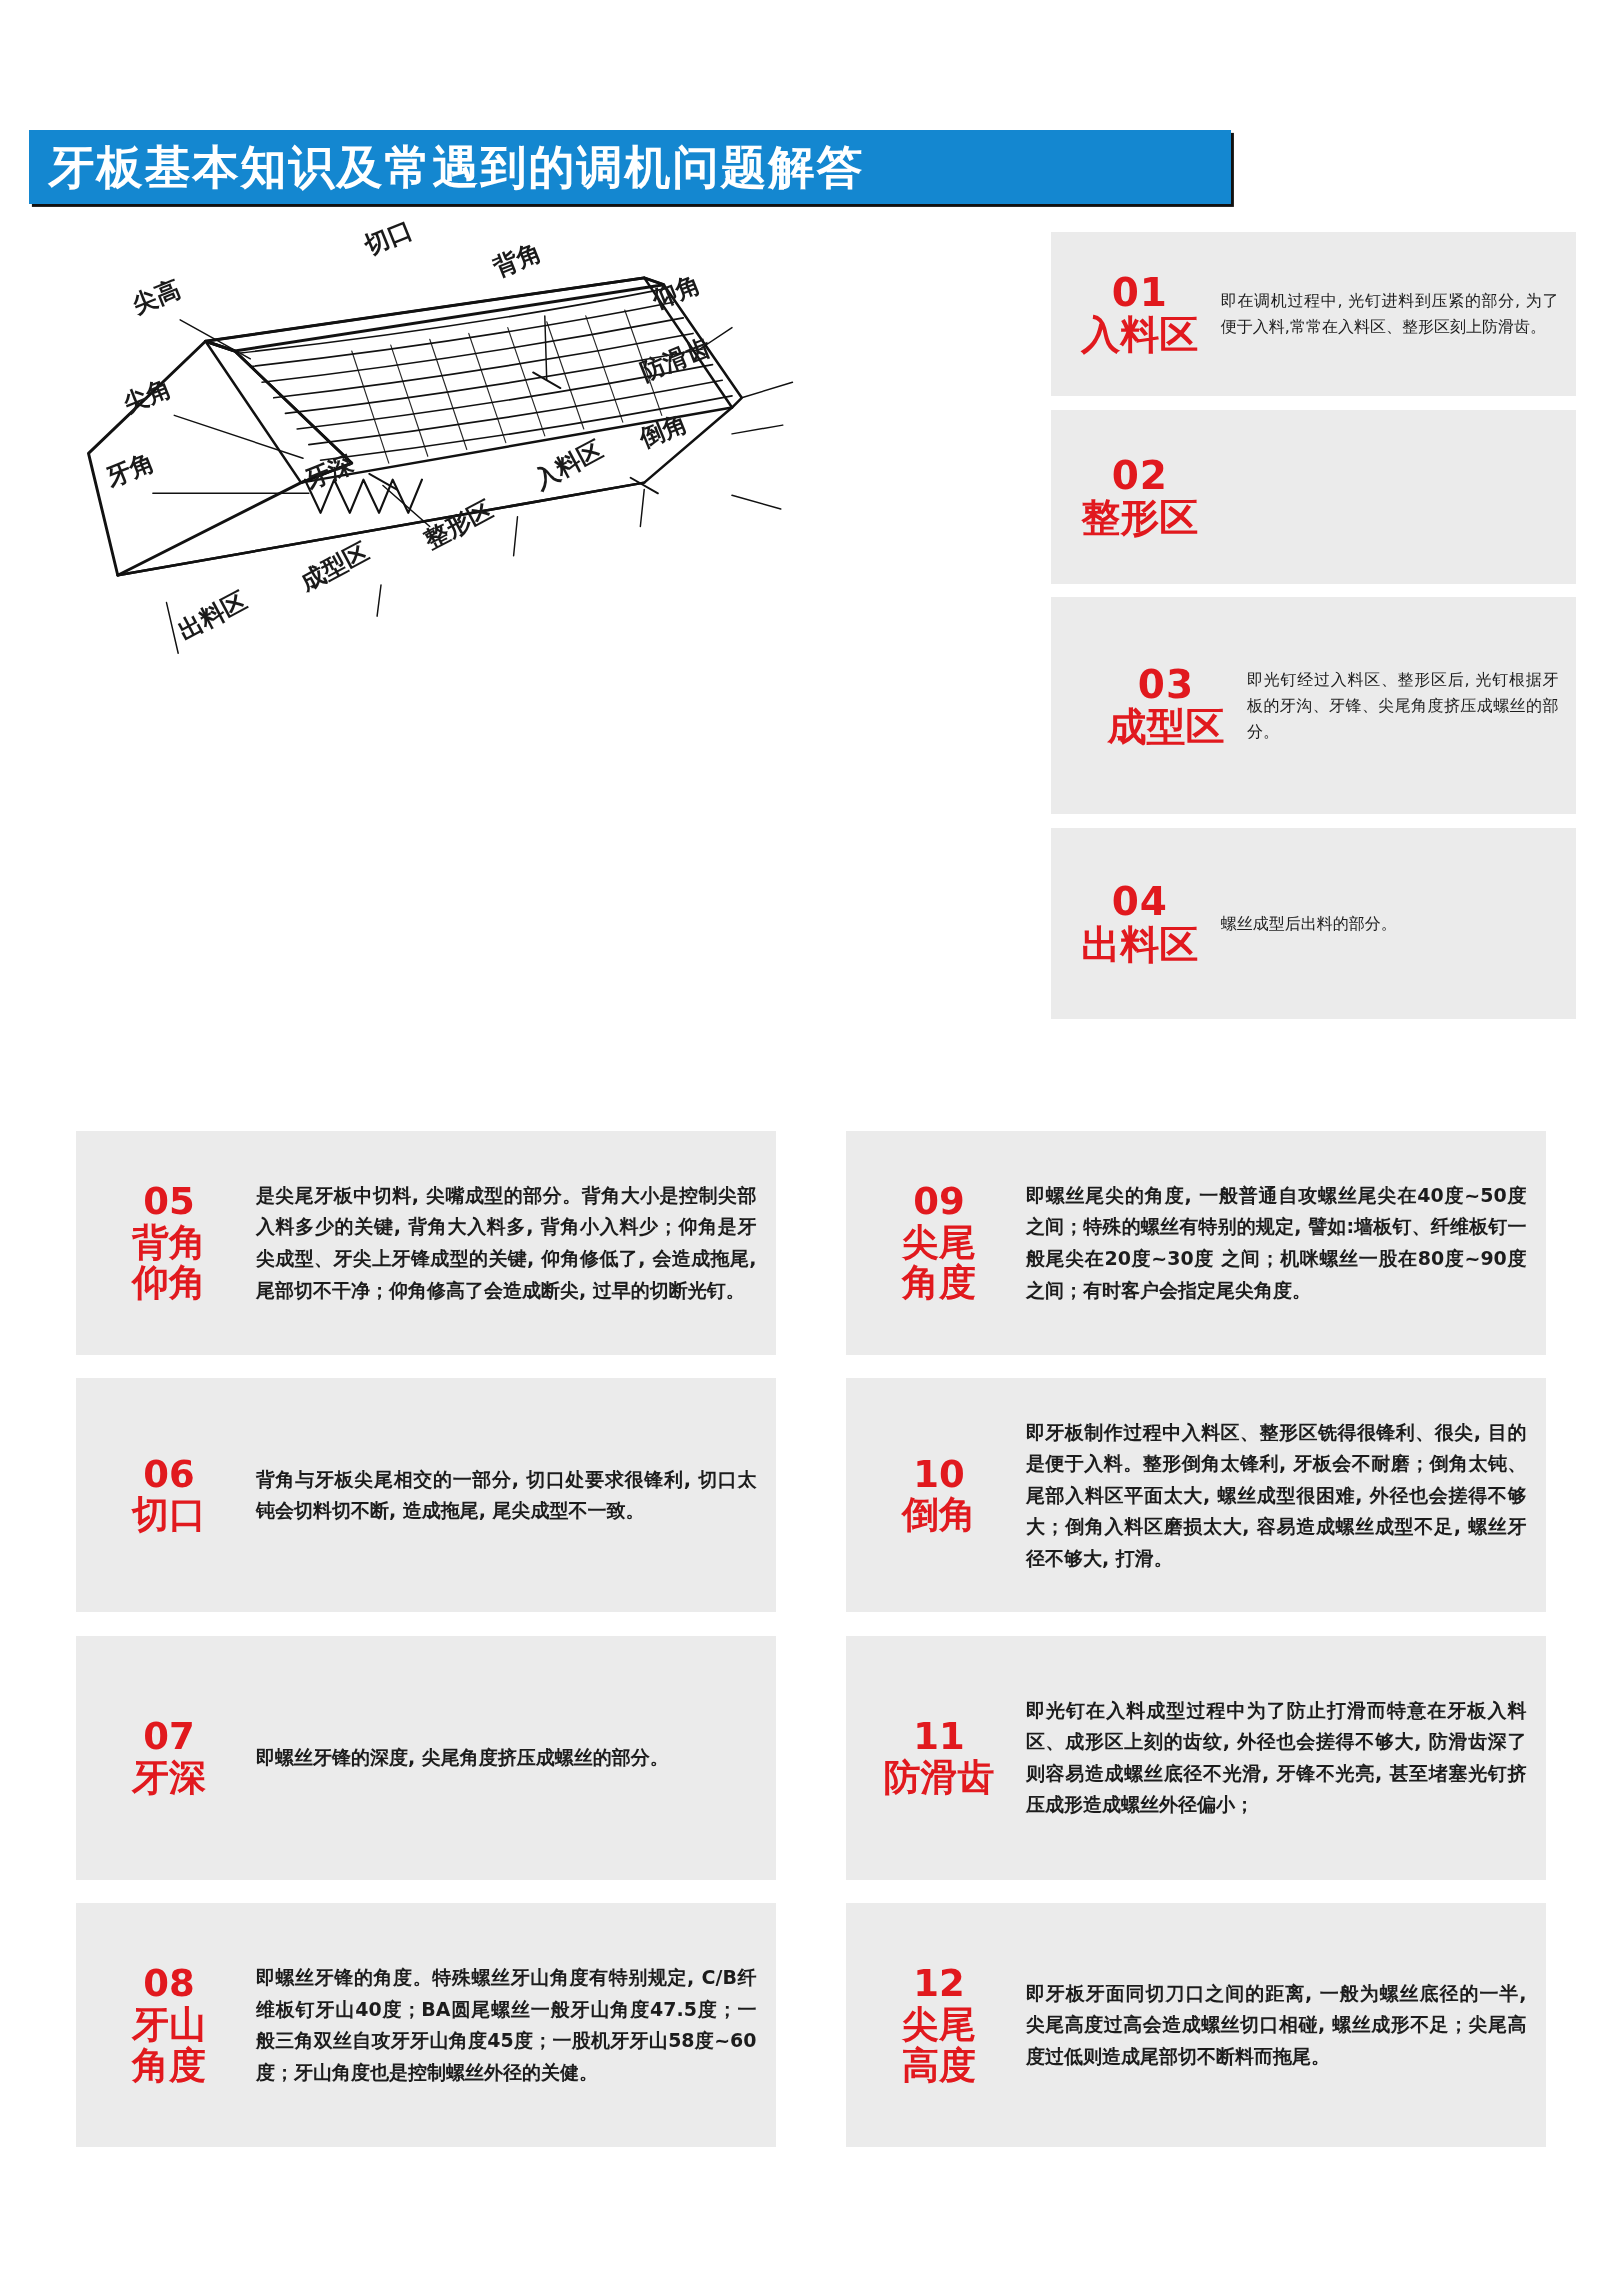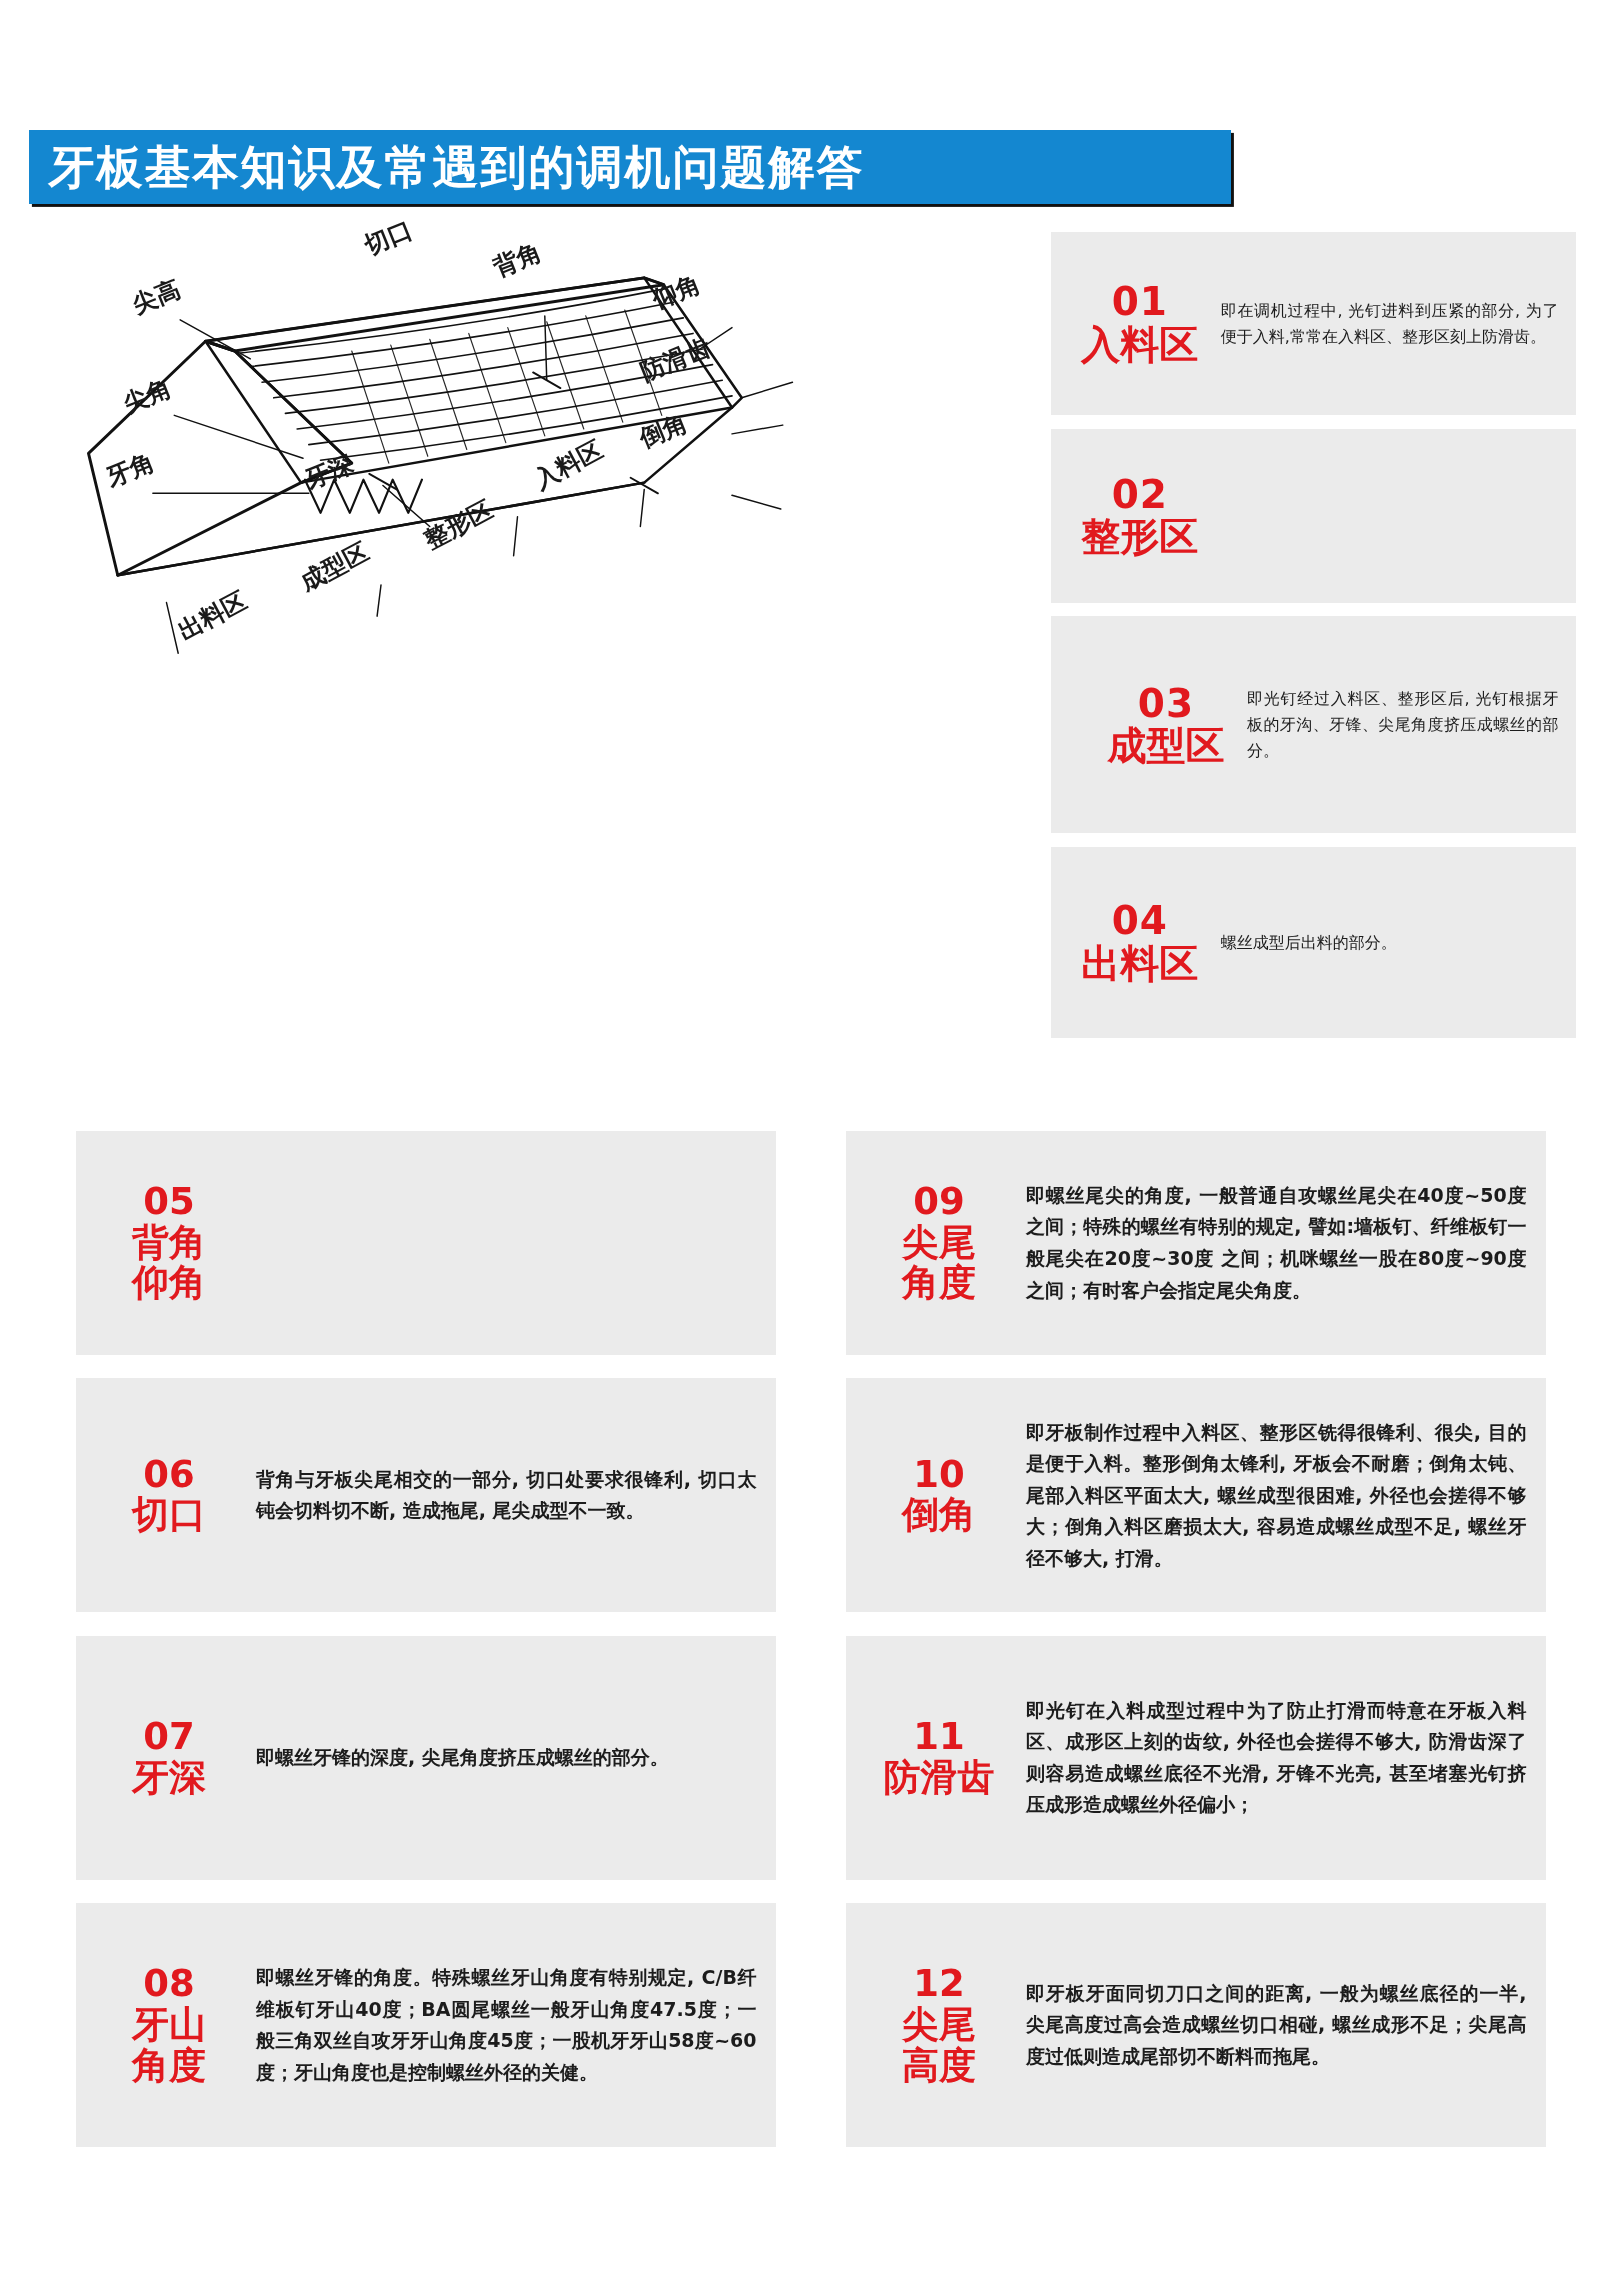--- a/index.html
+++ b/index.html
@@ -67,21 +67,21 @@
   }
   .zone-card .zc-num{ font-size:39px; display:block; letter-spacing:1px;}
   .zone-card .zc-name{ font-size:39px; display:block; }
   .zone-card .zc-desc{
     flex:1 1 auto;
     font-size:16px;
     line-height:1.62;
     color:#1c1c1c;
     text-align:justify;
   }
-  .h1{height:183px;} .h2{height:174px;} .h3{height:217px;padding-left:34px;} .h4{height:191px;}
+  .h1{height:164px;} .h2{height:174px;} .h3{height:217px;padding-left:34px;} .h4{height:191px;}
   
   .grid{
     position:absolute;
     left:76px; top:1131px;
     width:1471px;
     display:grid;
     grid-template-columns:700px 700px;
     column-gap:70px;
     row-gap:23.4px;
   }
@@ -240,20 +240,21 @@
 </div>
 
 <div class="grid">
 
   <div class="item-card r1">
     <div class="ic-left">
       <span class="ic-num">05</span>
       <span class="ic-name">背角
 仰角</span>
     </div>
+    <div class="ic-desc">是尖尾牙板中切料, 尖嘴成型的部分。背角大小是控制尖部入料多少的关键, 背角大入料多, 背角小入料少；仰角是牙尖成型、牙尖上牙锋成型的关键, 仰角修低了, 会造成拖尾, 尾部切不干净；仰角修高了会造成断尖, 过早的切断光钉。</div>
   </div>
 
   <div class="item-card r1">
     <div class="ic-left">
       <span class="ic-num">09</span>
       <span class="ic-name">尖尾
 角度</span>
     </div>
     <div class="ic-desc">即螺丝尾尖的角度, 一般普通自攻螺丝尾尖在40度~50度之间；特殊的螺丝有特别的规定, 譬如:墙板钉、纤维板钉一般尾尖在20度~30度 之间；机咪螺丝一股在80度~90度之间；有时客户会指定尾尖角度。</div>
   </div>

